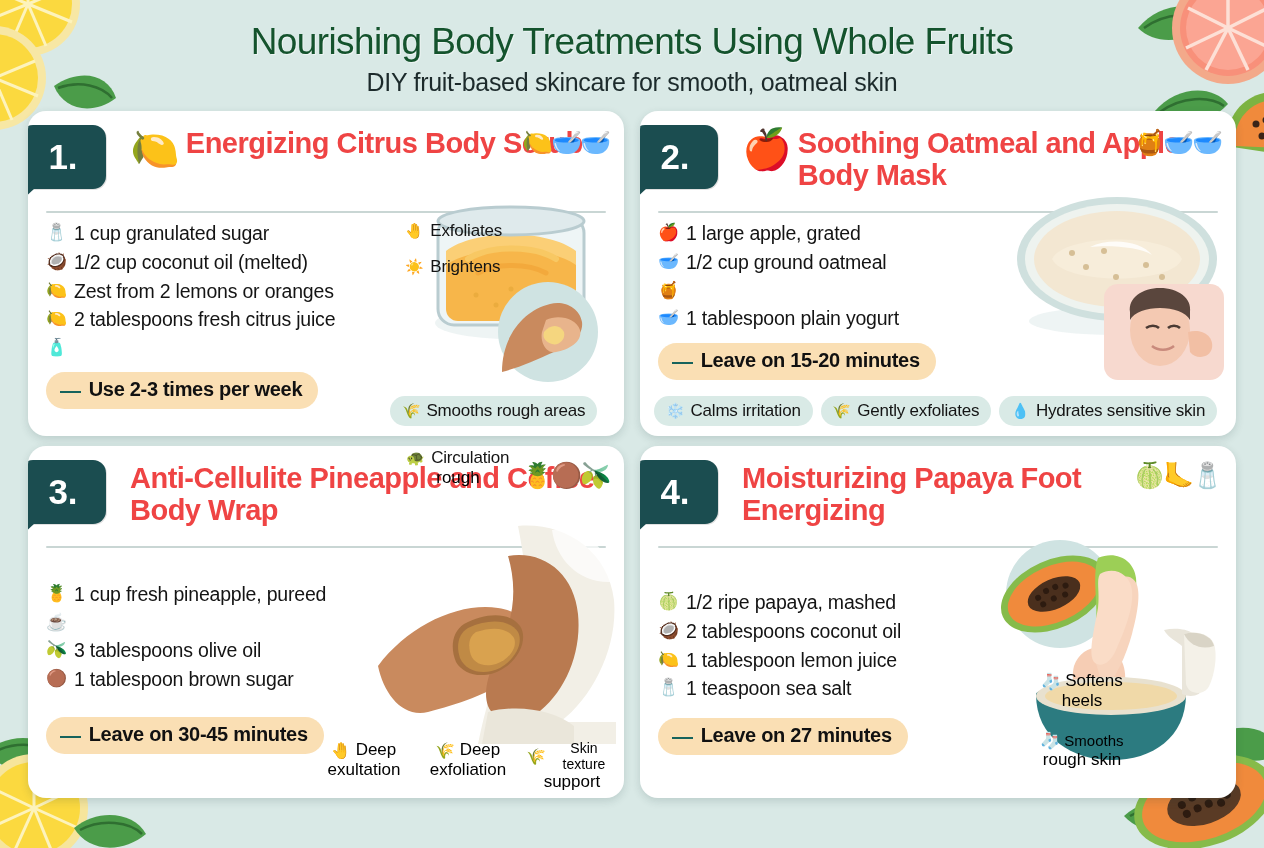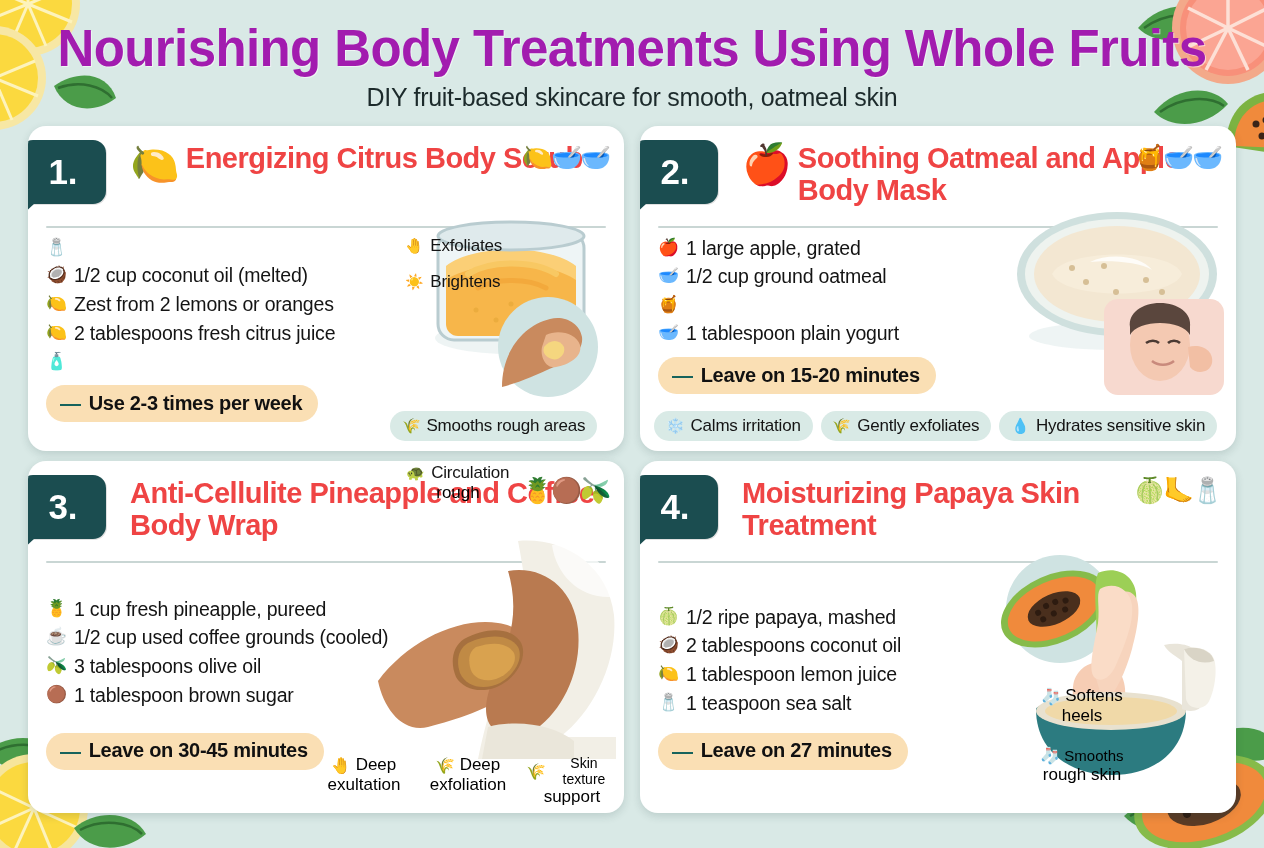--- a/index.html
+++ b/index.html
@@ -22,23 +22,23 @@
   .deco-br { bottom: -18px; right: -14px; }
 
   
   .header {
     position: relative;
     z-index: 2;
     text-align: center;
     padding-top: 22px;
   }
   .page-title {
-    font-size: 51px;
-    font-weight: bold;
-    color: #a21caf;
+    font-size: 37px;
+    font-weight: normal;
+    color: #14532d;
     letter-spacing: -0.6px;
     line-height: 1.06;
     text-shadow: 1px 1px 0 rgba(255,255,255,.55);
   }
   .page-subtitle {
     margin-top: 7px;
     font-size: 25px;
     color: #1c2a2b;
     letter-spacing: -0.3px;
   }
@@ -393,20 +393,21 @@
       <span class="head-emoji">🍋</span>
       <div class="card-title">Energizing Citrus Body Scrub</div>
       <div class="head-icons">🍋🥣🥣</div>
     </div>
     <div class="divider"></div>
 
     <div class="card-body">
       <ul class="ingredients">
         <li>
             <span class="ing-emoji">🧂</span>
+            <span class="ing-text">1 cup granulated sugar</span>
           </li>
         <li>
             <span class="ing-emoji">🥥</span>
             <span class="ing-text">1/2 cup coconut oil (melted)</span>
           </li>
         <li>
             <span class="ing-emoji">🍋</span>
             <span class="ing-text">Zest from 2 lemons or oranges</span>
           </li>
         <li>
@@ -543,21 +544,20 @@
     <div class="divider"></div>
 
     <div class="card-body" style="padding-top:26px;">
       <ul class="ingredients">
         <li>
             <span class="ing-emoji">🍍</span>
             <span class="ing-text">1 cup fresh pineapple, pureed</span>
           </li>
         <li>
             <span class="ing-emoji">☕</span>
-            <span class="ing-text" style="max-width:400px">1/2 cup used coffee grounds (cooled)</span>
           </li>
         <li>
             <span class="ing-emoji">🫒</span>
             <span class="ing-text">3 tablespoons olive oil</span>
           </li>
         <li>
             <span class="ing-emoji">🟤</span>
             <span class="ing-text">1 tablespoon brown sugar</span>
           </li>
       </ul>
@@ -626,21 +626,21 @@
       <path d="M112 36 C126 28 142 36 144 52 C146 70 136 94 128 112 C122 126 112 130 106 124 C100 116 106 92 110 70 C112 54 108 42 112 36 Z" fill="#fadcc7"></path>
       <path d="M48 156 C48 144 198 144 198 156 C198 200 164 222 124 222 C84 222 48 200 48 156 Z" fill="#2c7b80"></path>
       <ellipse cx="123" cy="158" rx="75" ry="19" fill="#e8e1cf"></ellipse>
       <ellipse cx="123" cy="158" rx="66" ry="14" fill="#f0d9a8"></ellipse>
       <path d="M176 92 C194 88 212 94 214 108 L214 150 C214 158 202 160 194 156 L194 108 C190 104 180 100 176 92 Z" fill="#e9e5da"></path>
       <path d="M196 96 C208 92 222 96 226 106 C230 118 226 140 220 150 C214 158 200 156 198 146 Z" fill="#f4f1e8"></path>
       <path d="M196 96 C210 92 224 98 226 108 C214 112 202 108 196 96 Z" fill="#d9d4c6"></path>
     </svg>
 
     <div class="card-head">
-      <div class="card-title">Moisturizing Papaya Skin Treatment</div>
+      <div class="card-title">Moisturizing Papaya Foot Energizing</div>
       <div class="head-icons stack2">🍈🦶🧂</div>
     </div>
     <div class="divider"></div>
 
     <div class="card-body" style="padding-top:34px;">
       <ul class="ingredients">
         <li>
             <span class="ing-emoji">🍈</span>
             <span class="ing-text">1/2 ripe papaya, mashed</span>
           </li>

